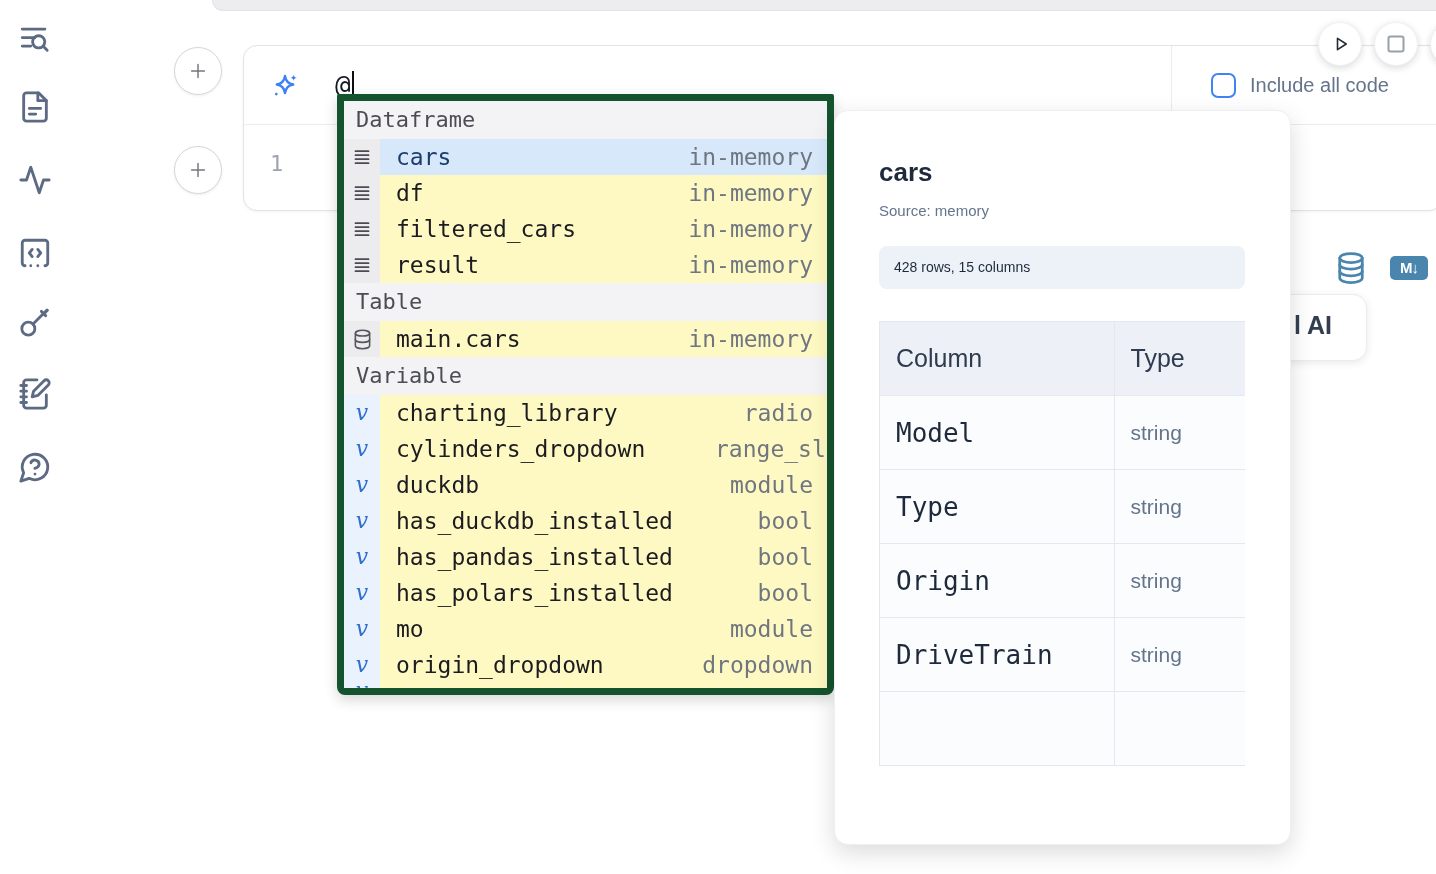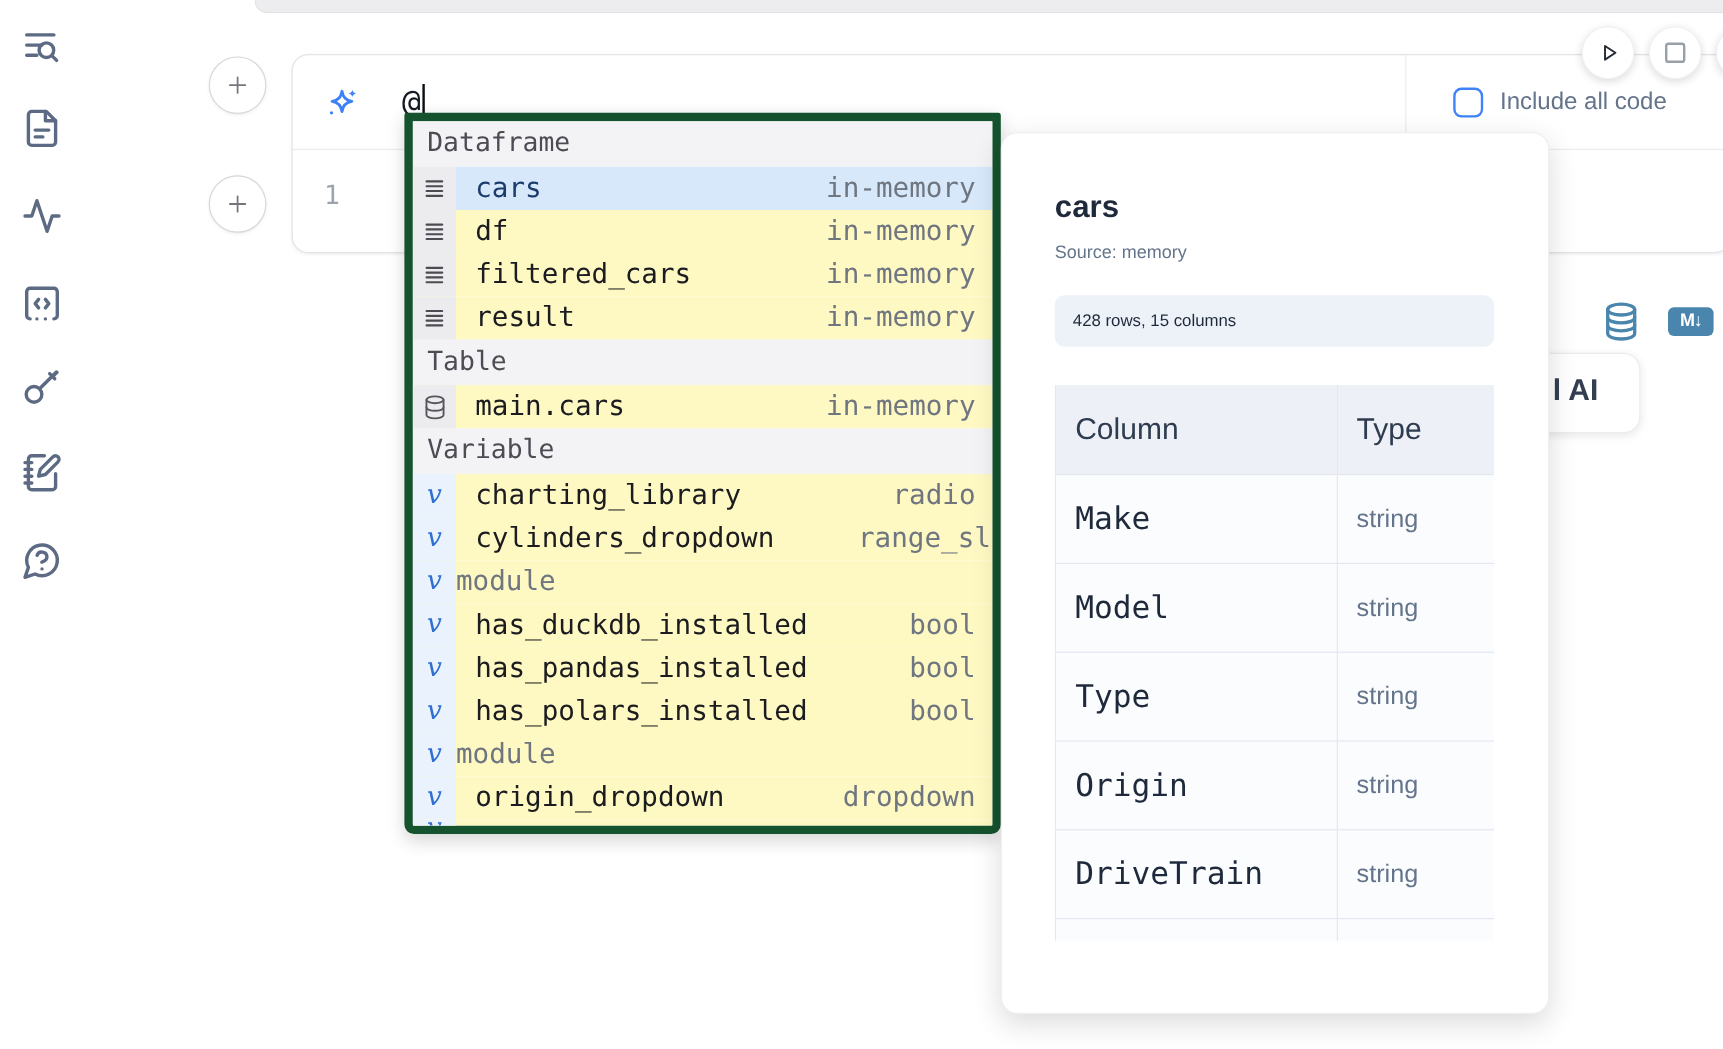--- a/index.html
+++ b/index.html
@@ -274,20 +274,21 @@
         <span class="gut">
           <i class="vicon">v</i>
         </span>
         <span class="nm">cylinders_dropdown</span>
         <span class="tp clip">range_slider</span>
       </div>
       <div class="ac-row var">
         <span class="gut">
           <i class="vicon">v</i>
         </span>
+        <span class="nm">duckdb</span>
         <span class="tp">module</span>
       </div>
       <div class="ac-row var">
         <span class="gut">
           <i class="vicon">v</i>
         </span>
         <span class="nm">has_duckdb_installed</span>
         <span class="tp">bool</span>
       </div>
       <div class="ac-row var">
@@ -301,20 +302,21 @@
         <span class="gut">
           <i class="vicon">v</i>
         </span>
         <span class="nm">has_polars_installed</span>
         <span class="tp">bool</span>
       </div>
       <div class="ac-row var">
         <span class="gut">
           <i class="vicon">v</i>
         </span>
+        <span class="nm">mo</span>
         <span class="tp">module</span>
       </div>
       <div class="ac-row var">
         <span class="gut">
           <i class="vicon">v</i>
         </span>
         <span class="nm">origin_dropdown</span>
         <span class="tp">dropdown</span>
       </div>
       <div class="ac-row partial var">
@@ -334,24 +336,20 @@
   <div class="pv-tablewrap">
     <table class="pv">
       <thead>
           <tr>
         <th class="h-col">Column</th>
         <th class="h-type">Type</th>
       </tr>
         </thead>
       <tbody>
           <tr>
-            <td class="c-name">Make</td>
-            <td class="c-type">string</td>
-          </tr>
-          <tr>
             <td class="c-name">Model</td>
             <td class="c-type">string</td>
           </tr>
           <tr>
             <td class="c-name">Type</td>
             <td class="c-type">string</td>
           </tr>
           <tr>
             <td class="c-name">Origin</td>
             <td class="c-type">string</td>

